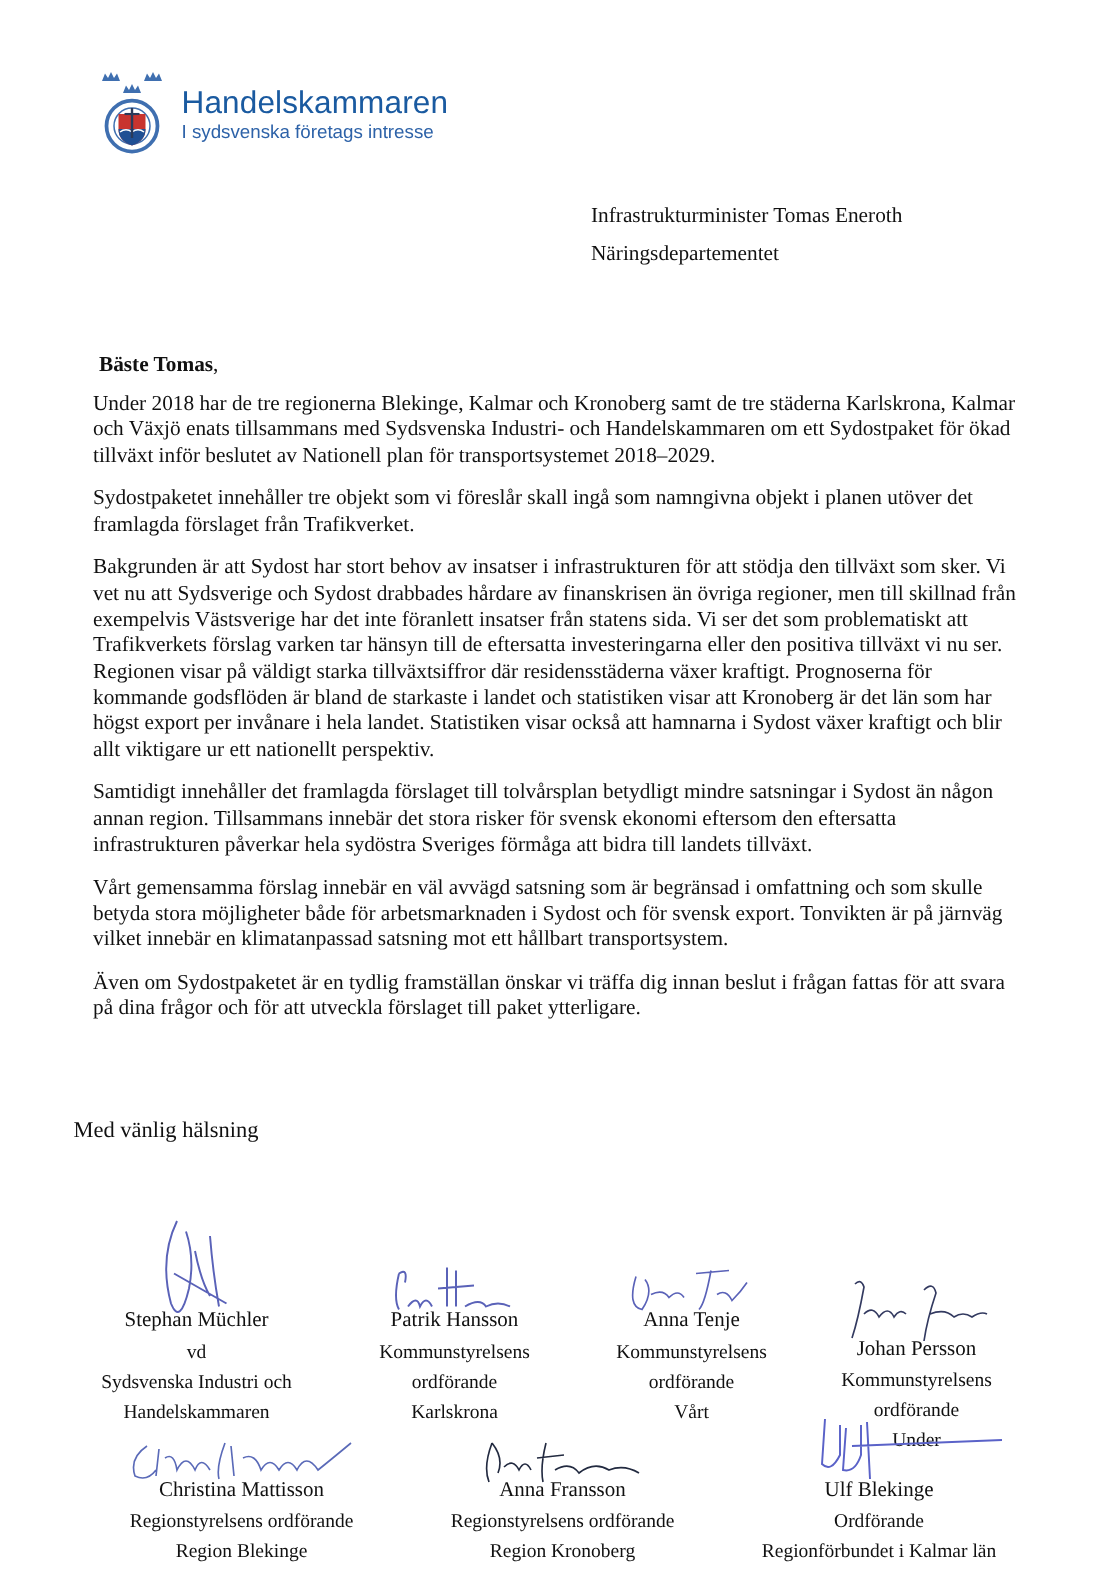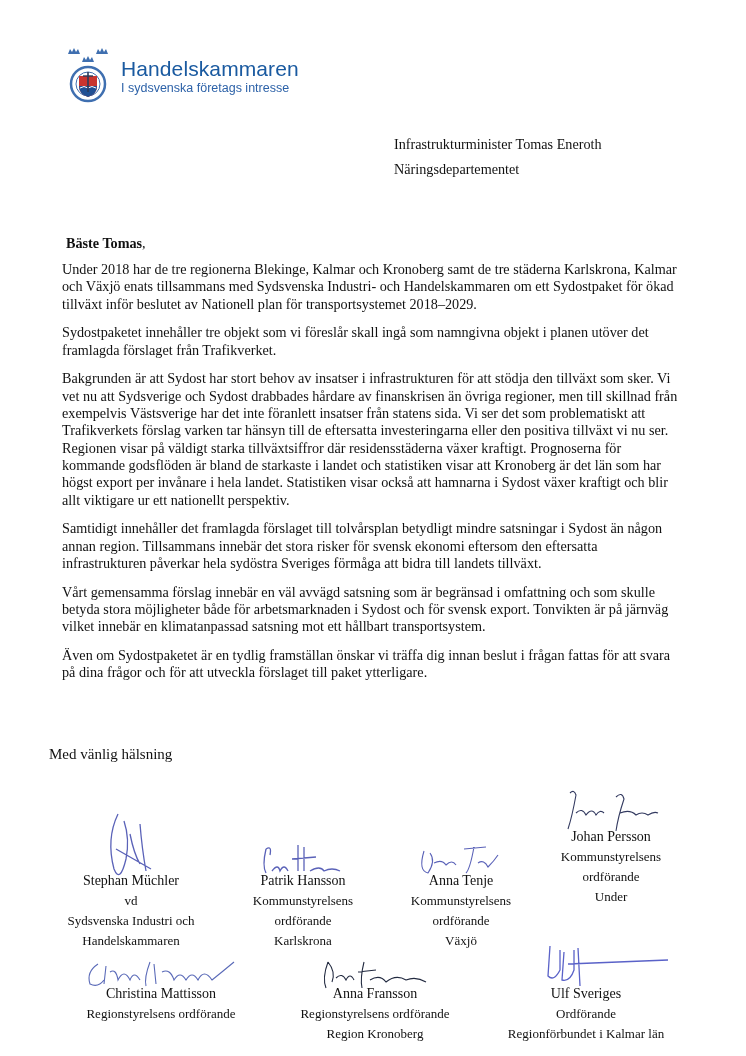--- a/index.html
+++ b/index.html
@@ -93,50 +93,51 @@
   <div class="role">Karlskrona</div>
 </div>
 
 <div class="sig" style="left:398px; top:826px; width:126px;">
   <svg width="90" height="40" viewBox="0 0 90 40" style="left:18px; top:-30px;">
     <path d="M8 10 Q2 30 12 32 Q20 20 14 12 M18 22 Q26 18 30 24 Q36 18 40 24 M48 8 L70 6 M58 6 Q54 28 50 32 M62 22 Q68 18 72 26 Q78 20 82 14" stroke="#5a62b8" stroke-width="1.1" fill="none"></path>
   </svg>
   <div class="name">Anna Tenje</div>
   <div class="role">Kommunstyrelsens</div>
   <div class="role">ordförande</div>
-  <div class="role">Växjö</div>
+  <div class="role">Vårt</div>
 </div>
 
-<div class="sig" style="left:548px; top:782px; width:126px;">
+<div class="sig" style="left:548px; top:845px; width:126px;">
   <svg width="100" height="50" viewBox="0 0 100 50" style="left:12px; top:-40px;">
     <path d="M10 6 Q14 2 16 8 Q12 30 8 42 M16 26 Q22 20 26 28 Q32 20 36 28 Q40 22 44 26 M56 10 Q62 4 64 12 Q58 30 56 44 M60 26 Q70 22 76 28 Q82 24 88 28 Q94 24 98 26" stroke="#333a60" stroke-width="1.1" fill="none"></path>
   </svg>
   <div class="name">Johan Persson</div>
   <div class="role">Kommunstyrelsens</div>
   <div class="role">ordförande</div>
   <div class="role">Under</div>
 </div>
 
 <div class="sig" style="left:68px; top:939px; width:186px;">
   <svg width="160" height="34" viewBox="0 0 160 34" style="left:16px; top:-26px;">
     <path d="M14 6 Q2 14 6 26 Q14 30 20 22 M22 8 L20 26 M26 14 Q32 10 34 22 Q40 10 46 22 Q50 12 56 22 M66 4 Q60 20 62 28 M70 6 L72 26 M78 14 Q86 10 90 22 Q96 12 102 22 Q108 12 114 22 Q120 10 128 22 Q138 14 150 4" stroke="#5a6ab8" stroke-width="1.1" fill="none"></path>
   </svg>
   <div class="name">Christina Mattisson</div>
   <div class="role">Regionstyrelsens ordförande</div>
+  <div class="role">Region Blekinge</div>
 </div>
 
 <div class="sig" style="left:282px; top:939px; width:186px;">
   <svg width="110" height="34" viewBox="0 0 110 34" style="left:38px; top:-26px;">
     <path d="M8 4 Q2 20 6 30 M8 4 Q16 14 12 24 M16 20 Q22 14 26 22 Q30 14 34 22 M44 4 Q40 20 42 30 M38 14 L56 12 M50 22 Q60 16 66 24 Q76 16 86 22 Q96 18 106 24" stroke="#222a40" stroke-width="1.1" fill="none"></path>
   </svg>
   <div class="name">Anna Fransson</div>
   <div class="role">Regionstyrelsens ordförande</div>
   <div class="role">Region Kronoberg</div>
 </div>
 
 <div class="sig" style="left:498px; top:939px; width:176px;">
   <svg width="130" height="50" viewBox="0 0 130 50" style="left:46px; top:-42px;">
     <path d="M6 4 L4 34 Q10 40 16 28 L16 8 M20 10 L18 38 Q26 40 30 28 L30 8 M34 6 L36 44 M24 22 L124 18" stroke="#5a62c8" stroke-width="1.3" fill="none"></path>
   </svg>
-  <div class="name">Ulf Sveriges</div>
+  <div class="name">Ulf Blekinge</div>
   <div class="role">Ordförande</div>
   <div class="role">Regionförbundet i Kalmar län</div>
 </div>
 
 </body></html>

